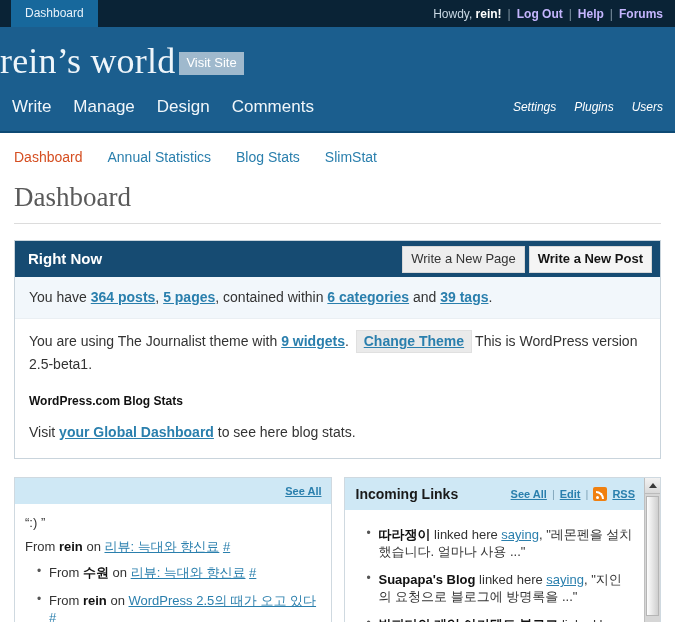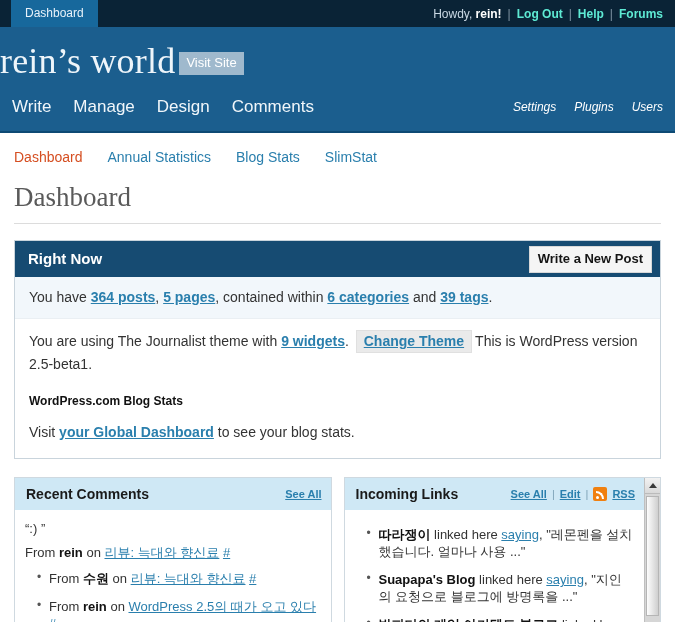--- a/index.html
+++ b/index.html
@@ -34,21 +34,21 @@
     display: flex;
     align-items: center;
     color: #dfe8ef;
     font-size: 12px;
     padding-right: 12px;
     gap: 0;
   }
   .topbar-right .howdy { color: #c9d8e4; }
   .topbar-right .howdy b { color: #ffffff; font-weight: bold; }
   .topbar-right a {
-    color: #5eead4;
+    color: #c4b5fd;
     text-decoration: none;
     font-weight: bold;
   }
   .topbar-right .sep { color: #7f93a3; padding: 0 6px; }
 
   
   .siteheader {
     background: #1b5e8e;
     padding: 0;
     position: relative;
@@ -415,43 +415,43 @@
   <a href="#">SlimStat</a>
 </div>
 
 <h1 class="page-title">Dashboard</h1>
 <hr class="title-rule">
 
 <div class="rightnow">
   <div class="rn-head">
     <h3>Right Now</h3>
     <div class="rn-buttons">
+      <a class="btn" href="#">Write a New Page</a>
       <a class="btn primary" href="#">Write a New Post</a>
     </div>
   </div>
 
   <div class="rn-row-alt">
     <span>You have </span><a href="#">364 posts</a><span>, </span><a href="#">5 pages</a><span>, contained within </span><a href="#">6 categories</a><span> and </span><a href="#">39 tags</a><span>.</span>
   </div>
 
   <div class="rn-row">
     <span>You are using The Journalist theme with </span><a href="#">9 widgets</a><span>. </span><a class="inline-btn" href="#">Change Theme</a><span>This is WordPress version 2.5-beta1.</span>
   </div>
 
   <div class="rn-sub">
     <h4>WordPress.com Blog Stats</h4>
-    <p><span>Visit </span><a href="#">your Global Dashboard</a><span> to see your blog stats.</span></p>
+    <p><span>Visit </span><a href="#">your Global Dashboard</a><span> to see here blog stats.</span></p>
   </div>
 </div>
 
 <div class="panels">
 
   <div class="panel">
     <div class="panel-head">
-      <h3>Recent Comments</h3>
       <span class="links">
         <a href="#">See All</a>
       </span>
     </div>
     <div class="panel-body">
       <div class="comment-first">
         <span class="quote">“:) ”</span>
         <span>From </span><b>rein</b><span> on </span><a href="#">리뷰: 늑대와 향신료</a>
         <a href="#">#</a>
       </div>

